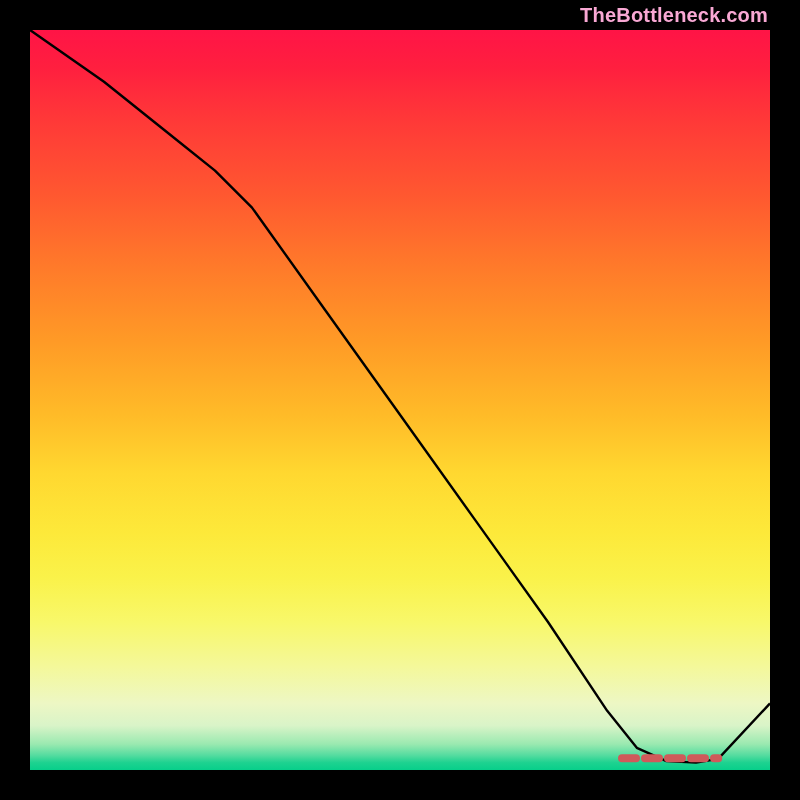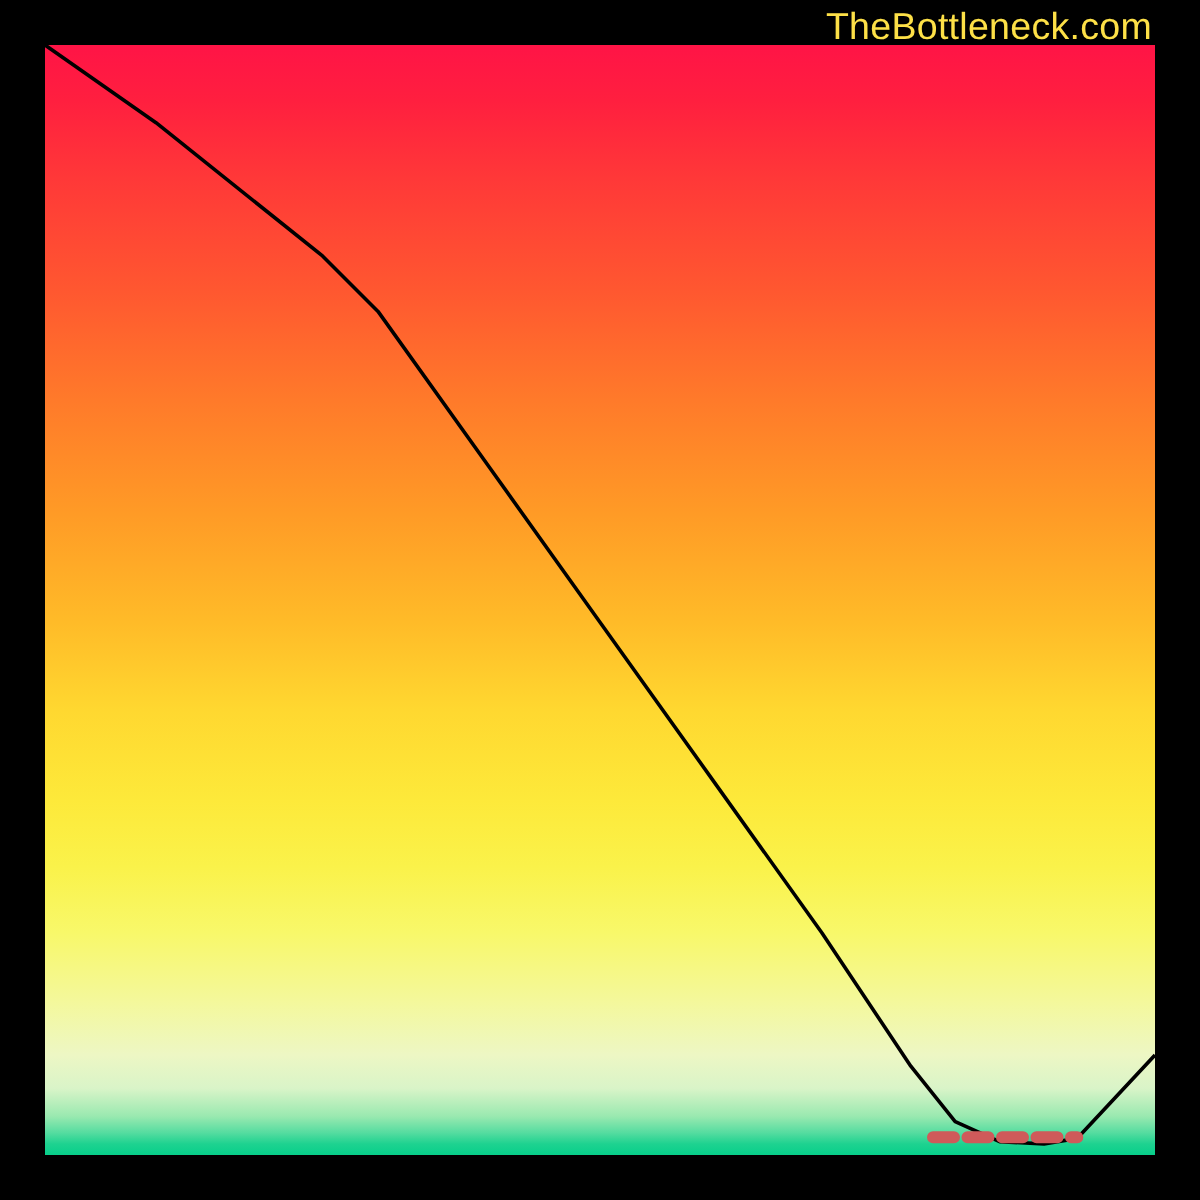--- a/index.html
+++ b/index.html
@@ -50,23 +50,23 @@
     left: 0;
     top: 0;
     width: 740px;
     height: 740px;
     pointer-events: none;
   }
   .attribution {
     position: absolute;
     top: 4px;
     right: 32px;
-    color: #fde047;
-    font-size: 25px;
-    font-weight: 400;
+    color: #f9a8d4;
+    font-size: 20px;
+    font-weight: 700;
     letter-spacing: 0.2px;
   }
 </style>
 </head>
 <body>
 
 <div class="frame">
   <div class="attribution">TheBottleneck.com</div>
 
   <div class="plot-area">

